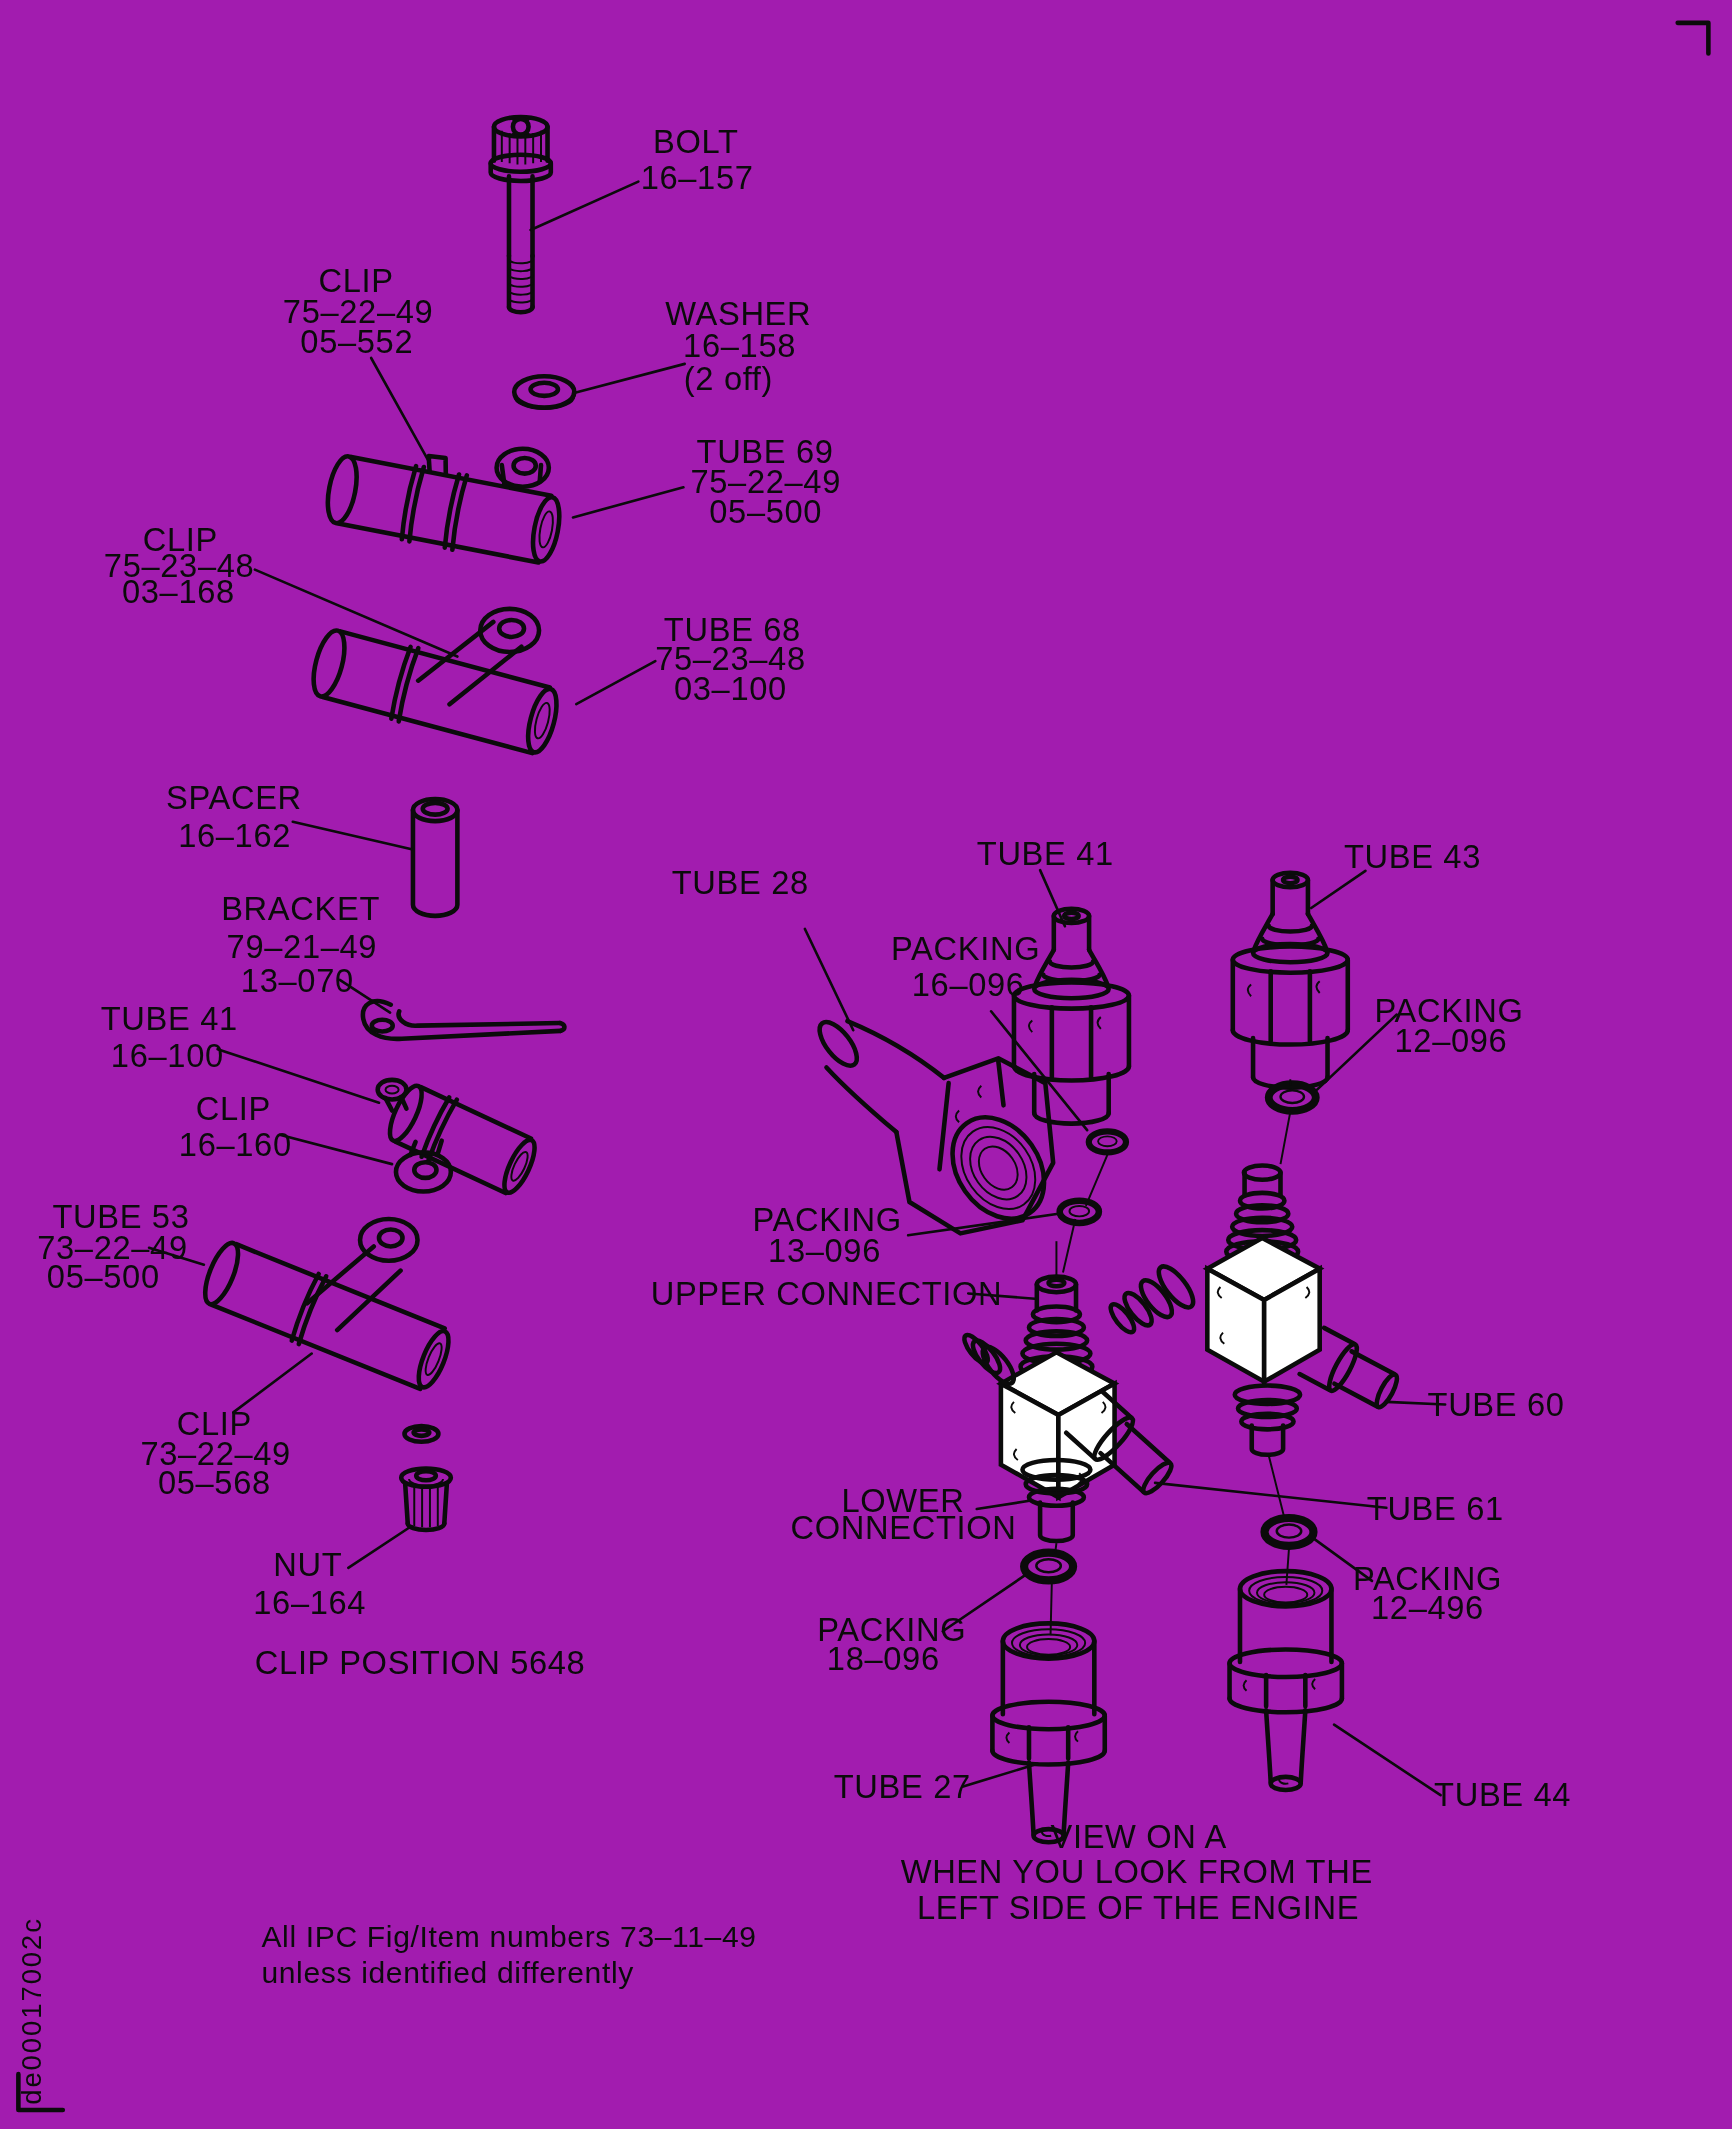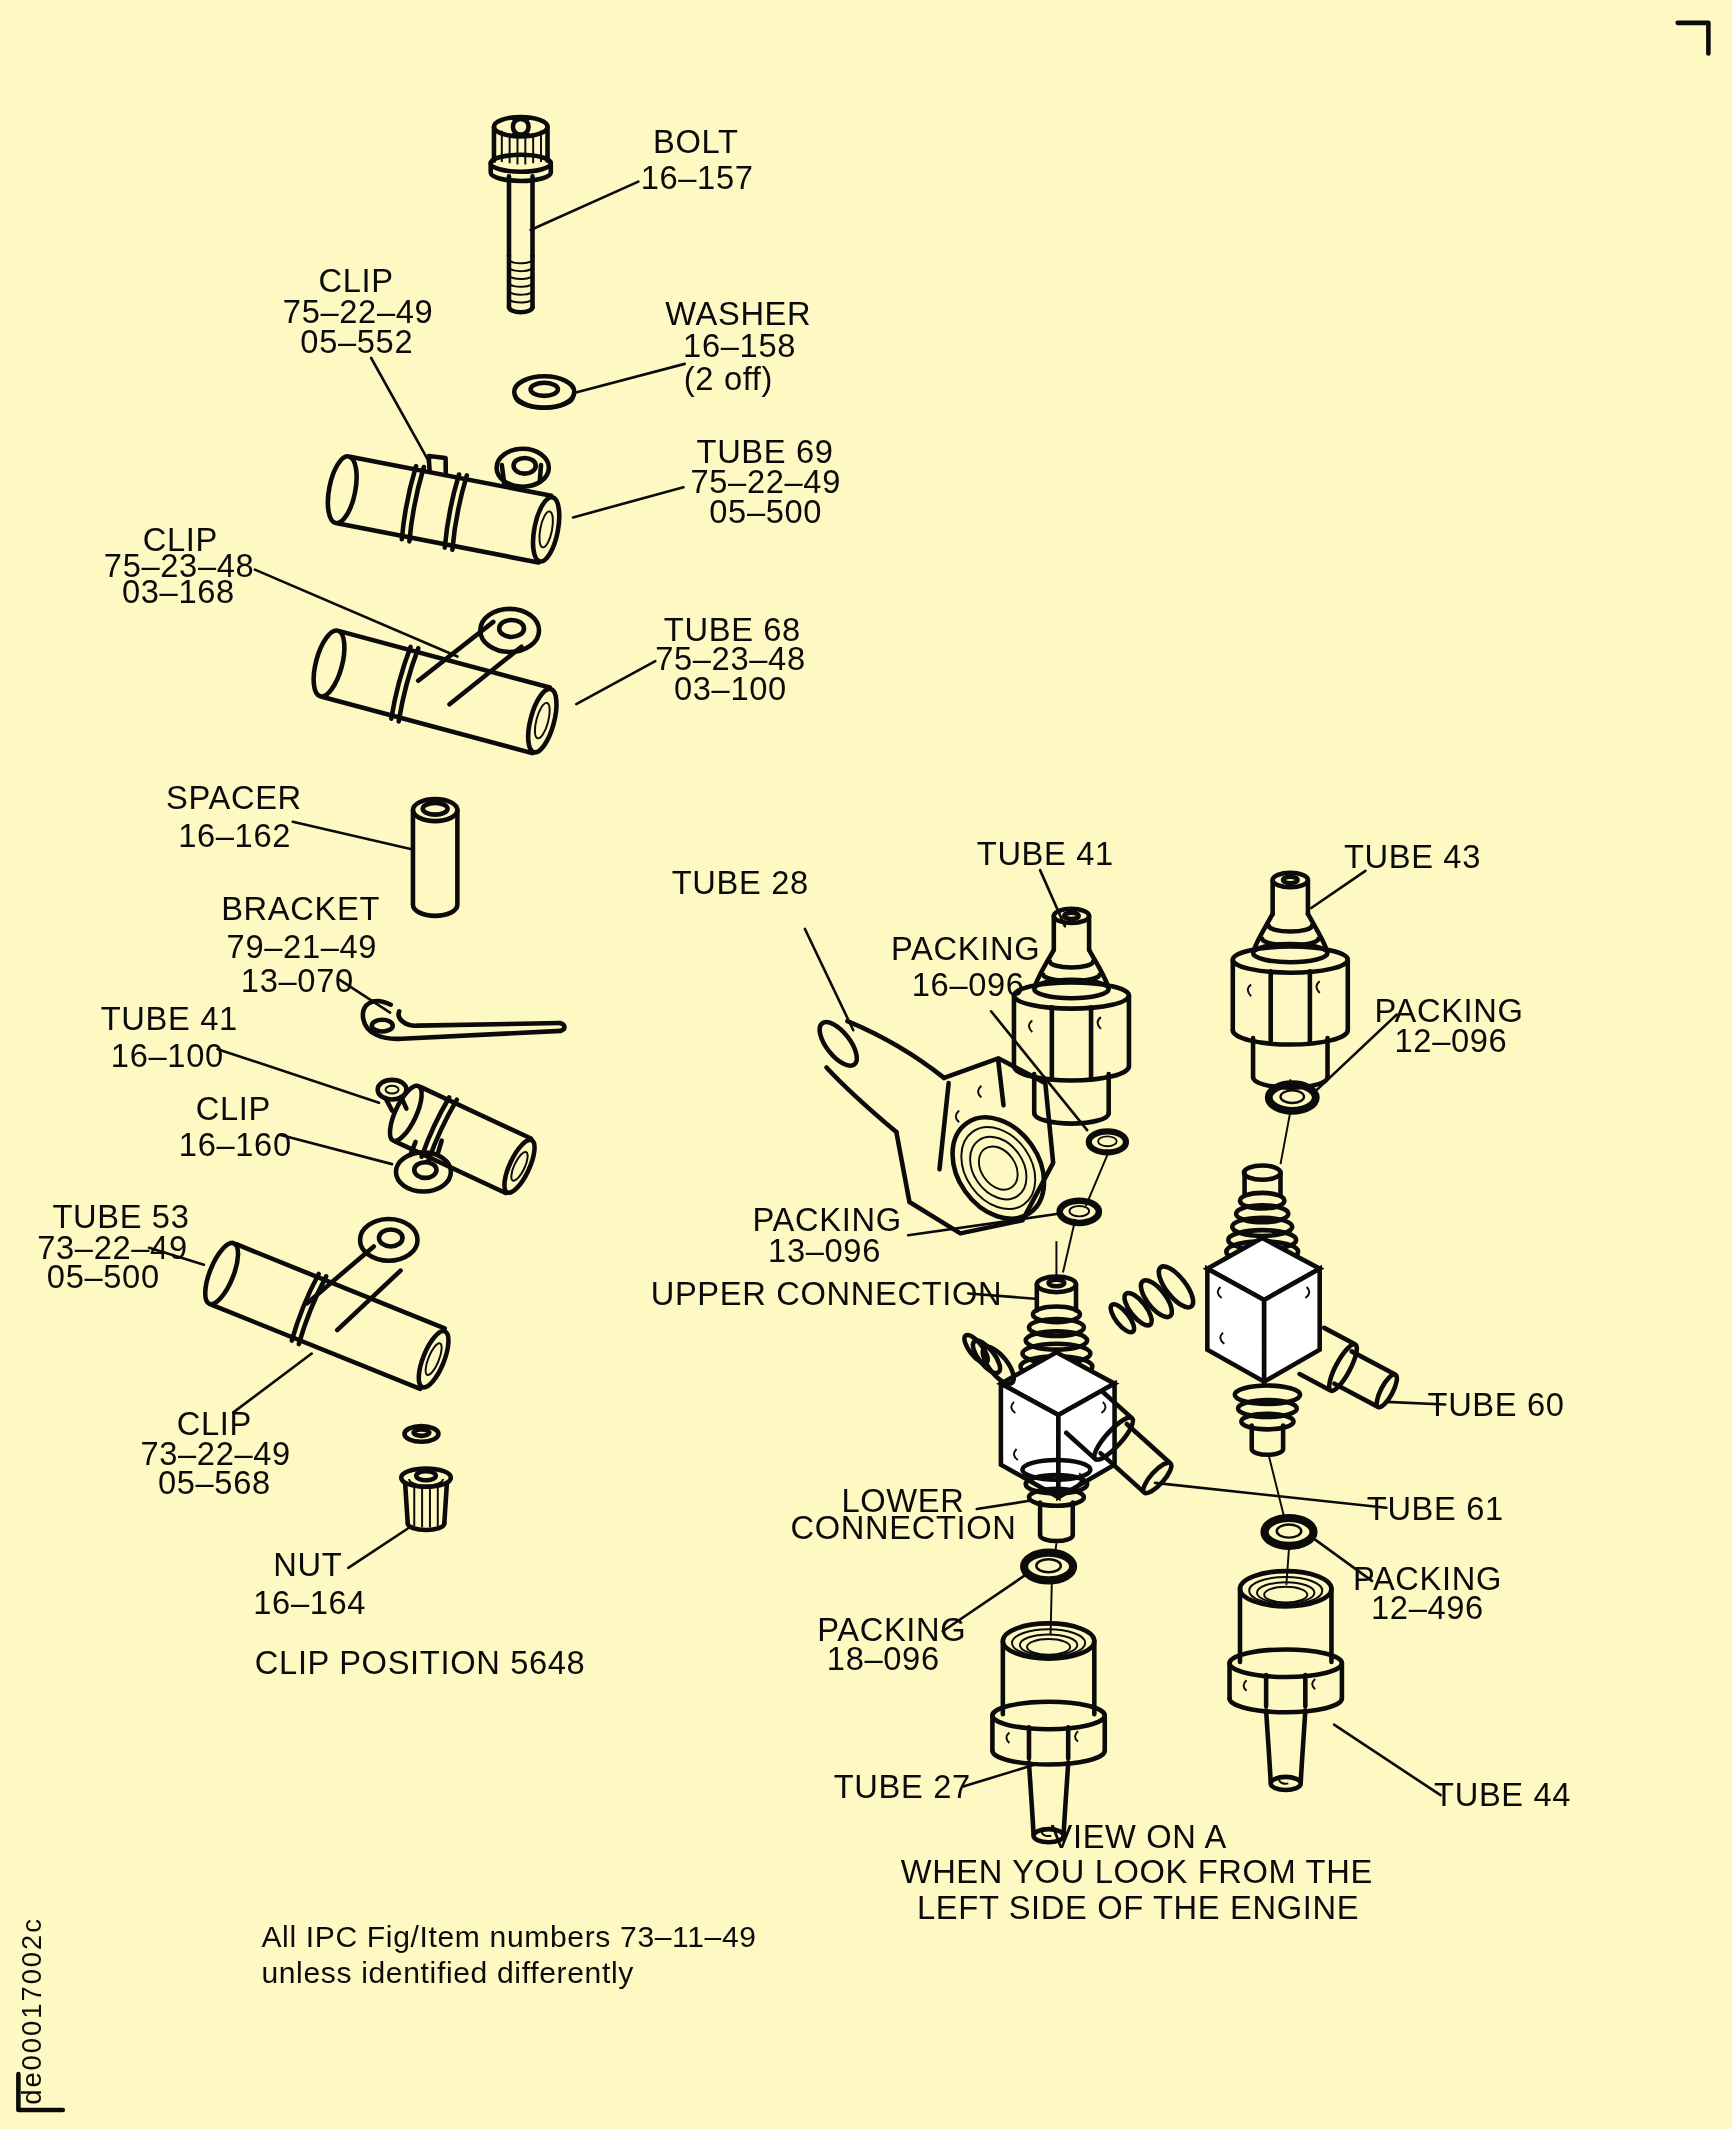--- a/index.html
+++ b/index.html
@@ -1,16 +1,16 @@
 <!DOCTYPE html>
 <html style="font-size:10.5px"><head>
 <meta charset="utf-8">
 <style>
   html,body{margin:0;padding:0;background:#ffffff;}
-  .page{position:relative;width:1732px;height:2129px;background:#fef9c3;overflow:hidden;}
+  .page{position:relative;width:1732px;height:2129px;background:#a21caf;overflow:hidden;}
   svg{display:block;}
   text{font-family:"Liberation Sans","DejaVu Sans",sans-serif;font-size:50px;fill:#0b0b0b;letter-spacing:1px;}
   text.small{font-size:46px;}
   text.code{font-size:42px;letter-spacing:3px;}
   .ln{stroke:#0b0b0b;stroke-width:7;fill:none;stroke-linecap:round;stroke-linejoin:round;}
   .fw{stroke:#0b0b0b;stroke-width:7;fill:#ffffff;}
   .ld{stroke:#0b0b0b;stroke-width:4;fill:none;stroke-linecap:round;}
   .cl{stroke:#0b0b0b;stroke-width:3;fill:none;}
   .thk{stroke:#0b0b0b;stroke-width:10;fill:none;}
 </style>

